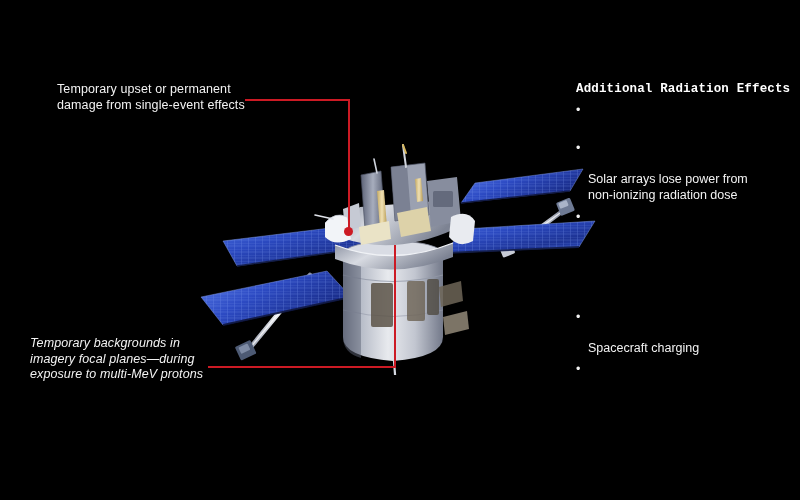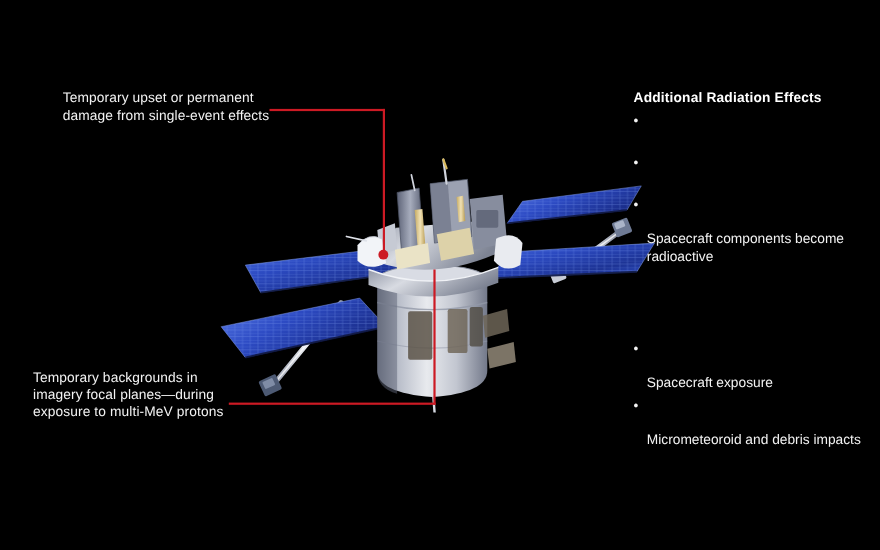--- a/index.html
+++ b/index.html
@@ -27,35 +27,36 @@
   
   .callout {
     position: absolute;
     color: #f2f2f2;
     font-size: 12.5px;
     line-height: 15.5px;
     letter-spacing: 0.1px;
     white-space: pre-line;
   }
   #callout-top-left { left: 57px; top: 82px; width: 260px; }
-  #callout-bottom-left { left: 30px; top: 336px; width: 250px; }
+  #callout-bottom-left { left: 30px; top: 336px; width: 250px; font-style: italic; }
 
   .panel {
     position: absolute;
     width: 215px;
   }
   #panel-radiation { left: 576px; top: 82px; }
   #panel-hazards  { left: 576px; top: 310px; }
 
   .panel-title {
     font-size: 12.5px;
     font-weight: bold;
     color: #ffffff;
     letter-spacing: 0.15px;
     margin-bottom: 7px;
+    font-family: Liberation Mono, monospace;
   }
   .bullet-list {
     margin: 0;
     padding: 0;
     list-style: none;
   }
   .bullet-item {
     position: relative;
     padding-left: 12px;
     font-size: 12.5px;
@@ -267,35 +268,34 @@
 exposure to multi-MeV protons</div>
 
   <div class="panel" id="panel-radiation">
     <div class="panel-title">Additional Radiation Effects</div>
     <ul class="bullet-list">
       <li class="bullet-item">
         <span class="dot">•</span>
       </li>
       <li class="bullet-item">
         <span class="dot">•</span>
-      </li>
-      <li class="bullet-item">
-        <span class="dot">•</span>
-        <span>Spacecraft components become
-radioactive</span>
+        <span>Solar arrays lose power from
+non-ionizing radiation dose</span>
+      </li>
+      <li class="bullet-item">
+        <span class="dot">•</span>
       </li>
     </ul>
   </div>
 
   <div class="panel" id="panel-hazards">
     <ul class="bullet-list">
       <li class="bullet-item">
         <span class="dot">•</span>
-        <span>Spacecraft exposure</span>
-      </li>
-      <li class="bullet-item">
-        <span class="dot">•</span>
-        <span>Micrometeoroid and debris impacts</span>
+        <span>Spacecraft charging</span>
+      </li>
+      <li class="bullet-item">
+        <span class="dot">•</span>
       </li>
     </ul>
   </div>
 
 </div>
 
 </body></html>

